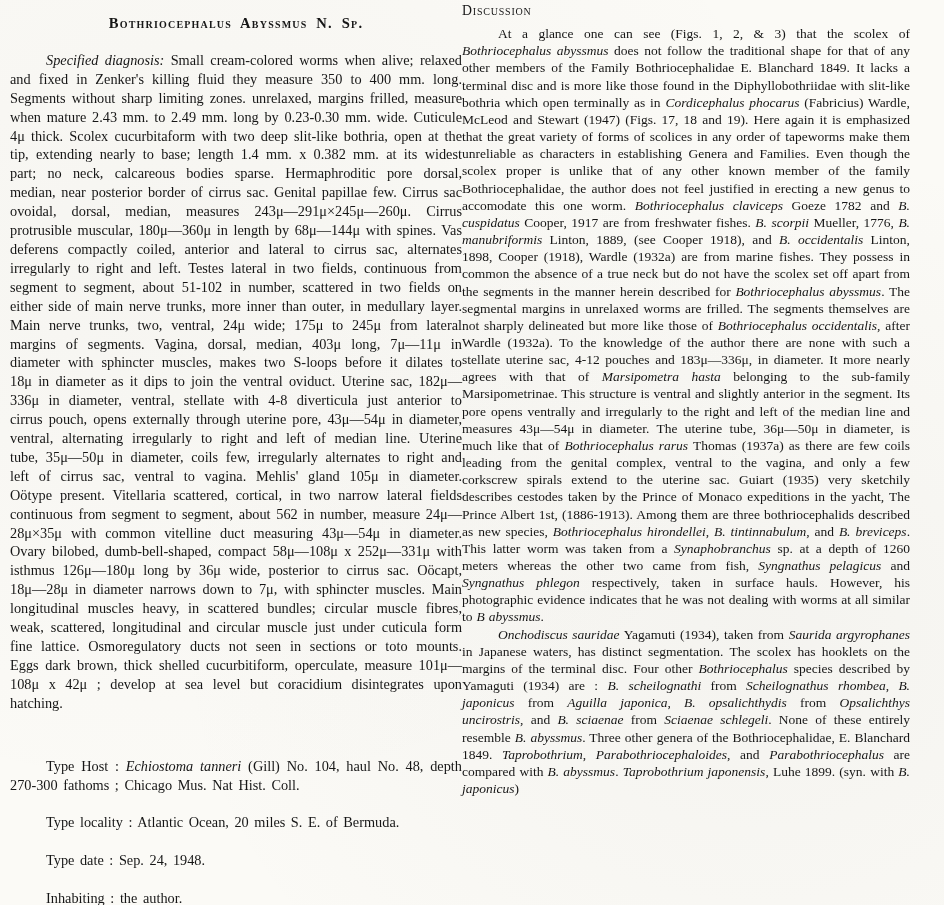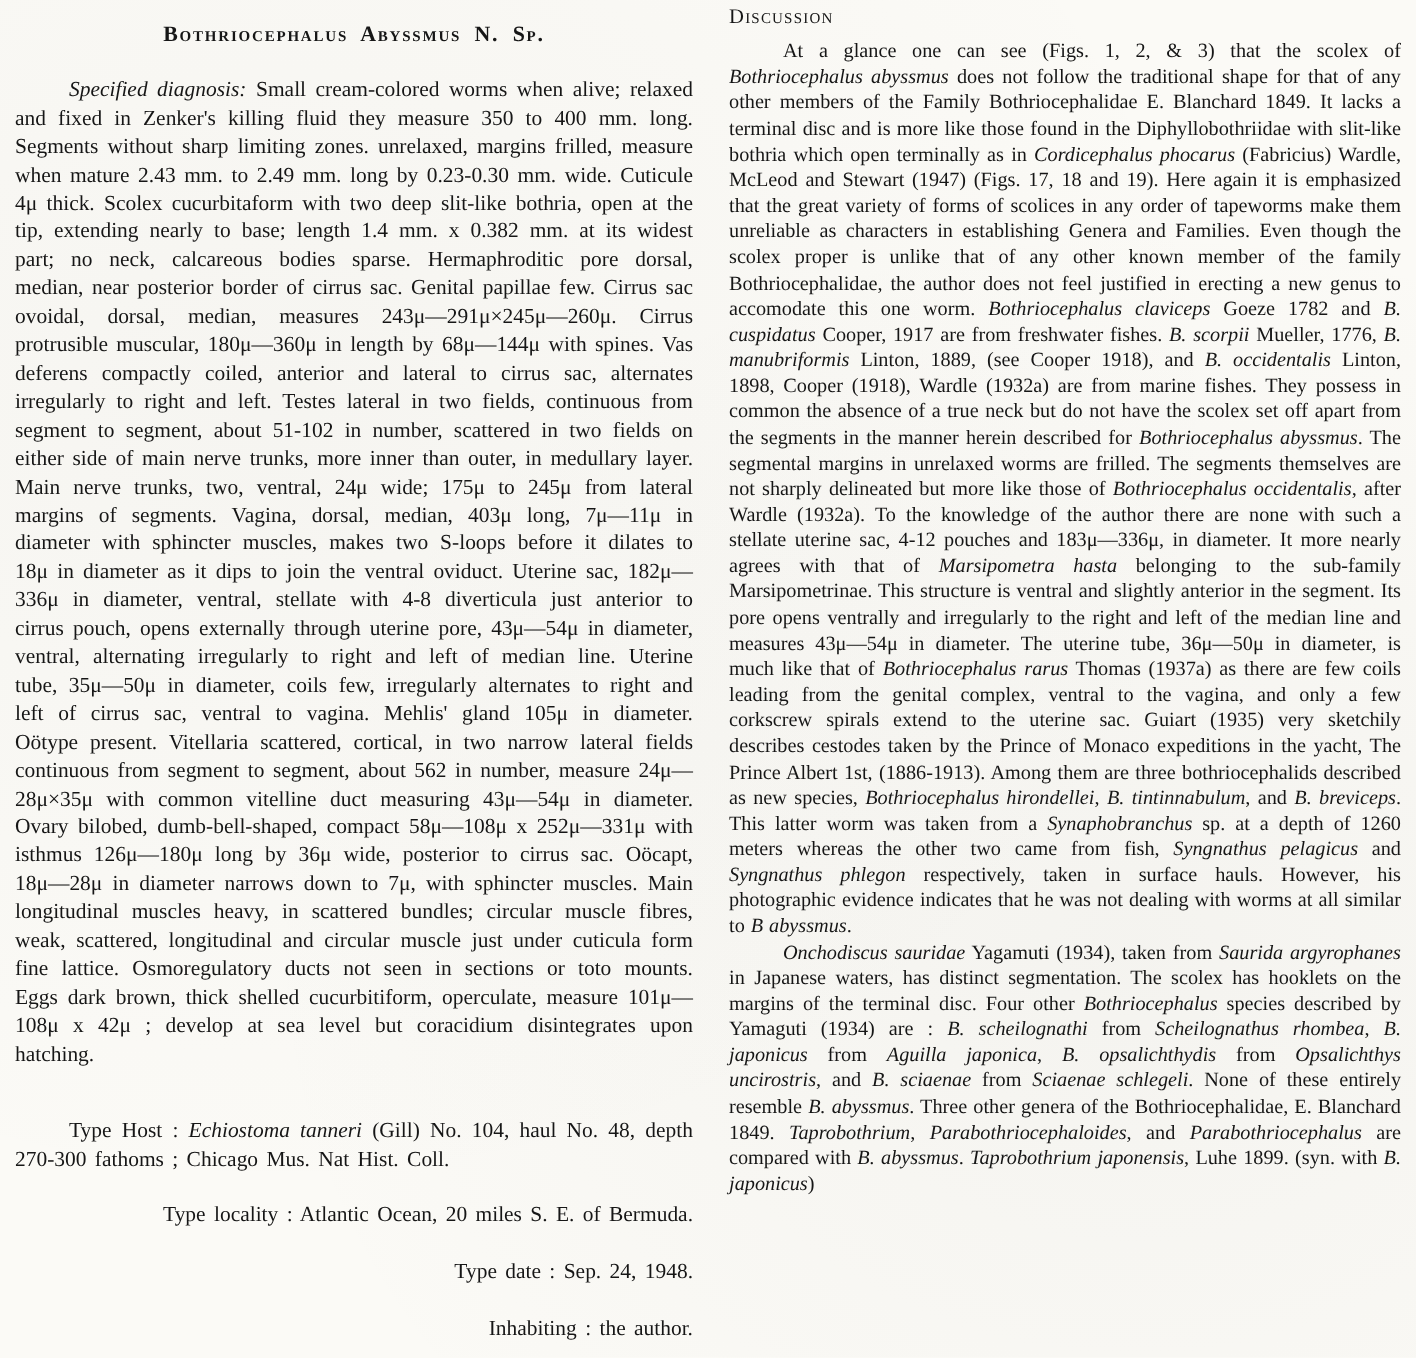--- a/index.html
+++ b/index.html
@@ -9,21 +9,20 @@
     color: #161616;
     font-family: "Liberation Serif", serif;
     overflow: hidden;
   }
   .page {
     position: relative;
     width: 944px; height: 905px;
     box-sizing: border-box;
     padding: 6px 9px 0 10px;
     display: flex;
-    gap: 24px;
     background:
       radial-gradient(ellipse at 20% 30%, rgba(120,120,115,0.04), transparent 60%),
       radial-gradient(ellipse at 80% 70%, rgba(120,120,115,0.05), transparent 55%),
       #fbfaf6;
   }
   .col { box-sizing: border-box; }
   .col-left  { width: 452px; font-size: 14.3px; line-height: 18.9px; word-spacing: 2px; }
   .col-right { width: 448px; font-size: 13.5px; line-height: 17.15px; word-spacing: 0.6px; }
   p { margin: 0; text-align: justify; }
   .species-title {
@@ -36,22 +35,22 @@
     margin: 8px 0 18px 0;
   }
   .discussion-heading {
     text-align: left;
     font-variant: small-caps;
     letter-spacing: 0.8px;
     font-size: 13.8px;
     margin: -4px 0 6px 0;
   }
   .indent { text-indent: 36px; }
-  .type-entry { margin-top: 19px; text-indent: 36px; text-align: right; }
-  .type-entry.first { margin-top: 32px; text-align: justify; }
+  .type-entry { margin-top: 19px; text-indent: 36px; text-align: left; }
+  .type-entry.first { margin-top: 44px; text-align: justify; }
 </style>
 </head>
 <body>
 
 <div class="page">
 
   <div class="col col-left">
     <p class="species-title">Bothriocephalus Abyssmus N. Sp.</p>
 
     <p class="indent"><span style="font-style: italic;">Specified diagnosis:</span><span> Small cream-colored worms when alive; relaxed and fixed in Zenker's killing fluid they measure 350 to 400 mm. long. Segments without sharp limiting zones. unrelaxed, margins frilled, measure when mature 2.43 mm. to 2.49 mm. long by 0.23-0.30 mm. wide. Cuticule 4μ thick. Scolex cucurbitaform with two deep slit-like bothria, open at the tip, extending nearly to base; length 1.4 mm. x 0.382 mm. at its widest part; no neck, calcareous bodies sparse. Hermaphroditic pore dorsal, median, near posterior border of cirrus sac. Genital papillae few. Cirrus sac ovoidal, dorsal, median, measures 243μ—291μ×245μ—260μ. Cirrus protrusible muscular, 180μ—360μ in length by 68μ—144μ with spines. Vas deferens compactly coiled, anterior and lateral to cirrus sac, alternates irregularly to right and left. Testes lateral in two fields, continuous from segment to segment, about 51-102 in number, scattered in two fields on either side of main nerve trunks, more inner than outer, in medullary layer. Main nerve trunks, two, ventral, 24μ wide; 175μ to 245μ from lateral margins of segments. Vagina, dorsal, median, 403μ long, 7μ—11μ in diameter with sphincter muscles, makes two S-loops before it dilates to 18μ in diameter as it dips to join the ventral oviduct. Uterine sac, 182μ—336μ in diameter, ventral, stellate with 4-8 diverticula just anterior to cirrus pouch, opens externally through uterine pore, 43μ—54μ in diameter, ventral, alternating irregularly to right and left of median line. Uterine tube, 35μ—50μ in diameter, coils few, irregularly alternates to right and left of cirrus sac, ventral to vagina. Mehlis' gland 105μ in diameter. Oötype present. Vitellaria scattered, cortical, in two narrow lateral fields continuous from segment to segment, about 562 in number, measure 24μ—28μ×35μ with common vitelline duct measuring 43μ—54μ in diameter. Ovary bilobed, dumb-bell-shaped, compact 58μ—108μ x 252μ—331μ with isthmus 126μ—180μ long by 36μ wide, posterior to cirrus sac. Oöcapt, 18μ—28μ in diameter narrows down to 7μ, with sphincter muscles. Main longitudinal muscles heavy, in scattered bundles; circular muscle fibres, weak, scattered, longitudinal and circular muscle just under cuticula form fine lattice. Osmoregulatory ducts not seen in sections or toto mounts. Eggs dark brown, thick shelled cucurbitiform, operculate, measure 101μ—108μ x 42μ ; develop at sea level but coracidium disintegrates upon hatching.</span></p>

